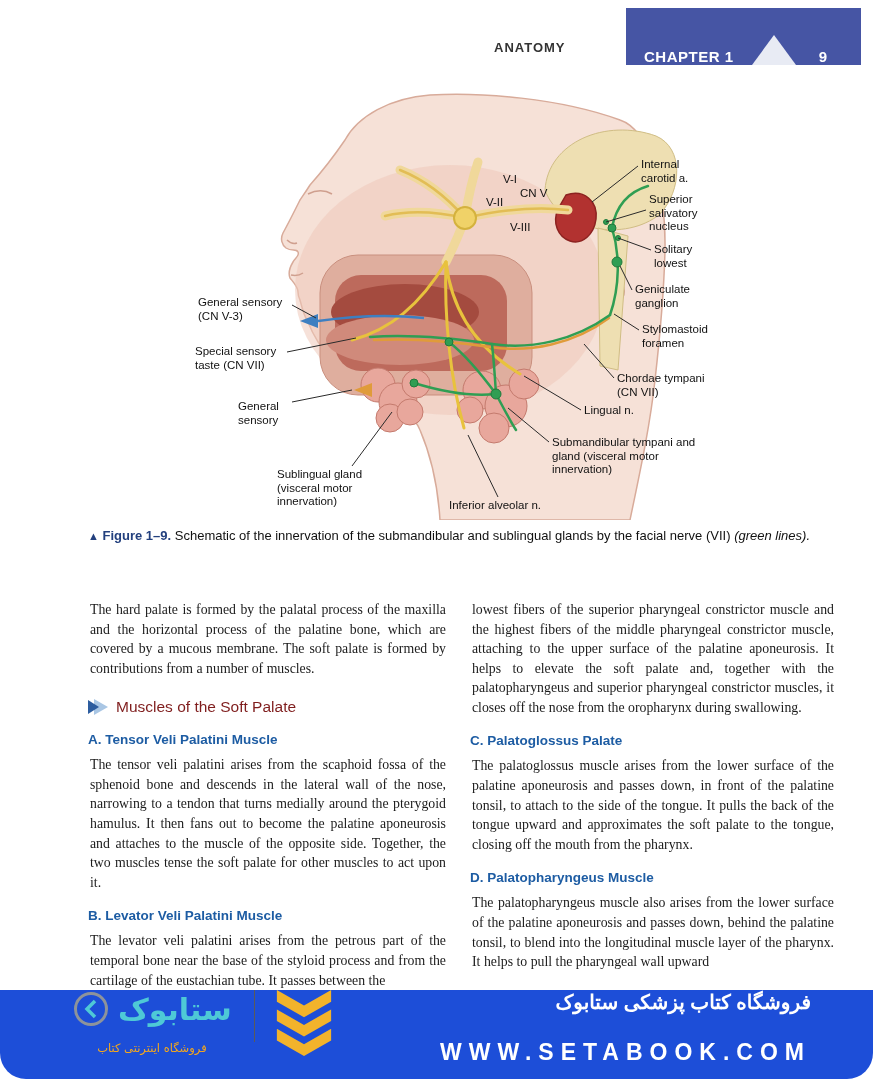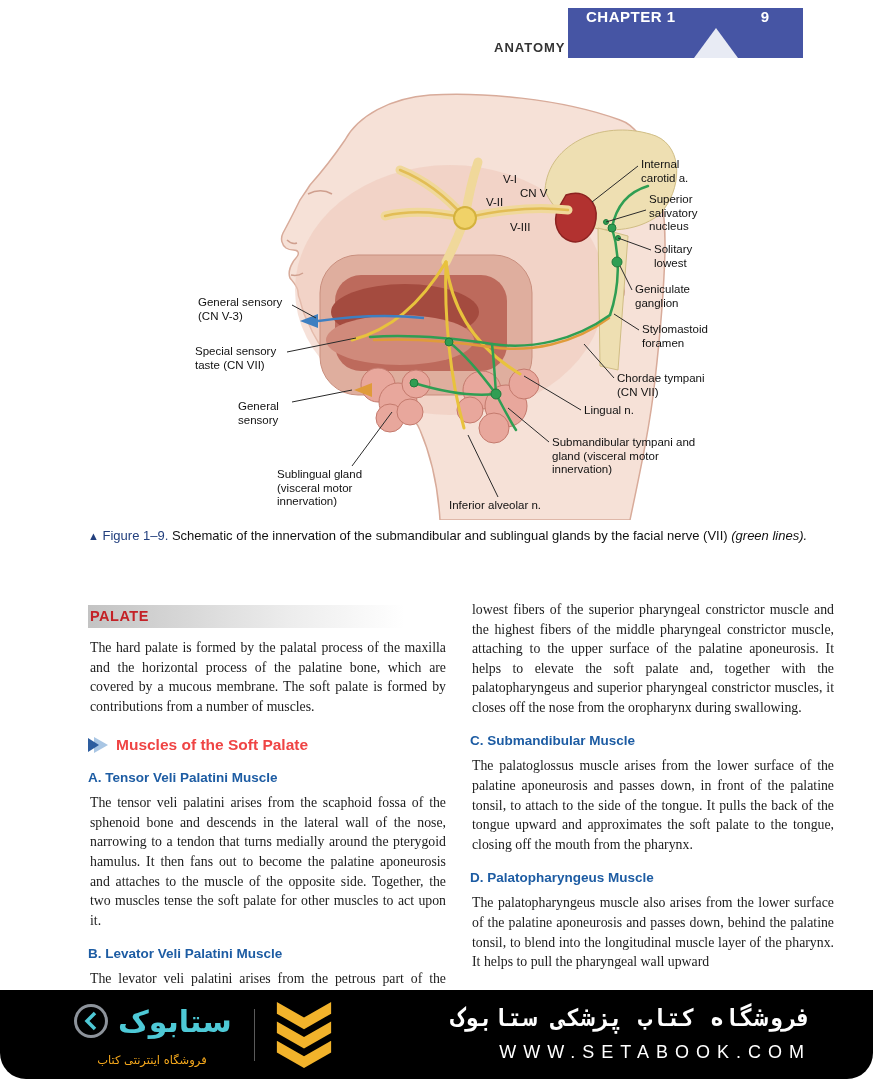--- a/index.html
+++ b/index.html
@@ -15,22 +15,22 @@
     border-radius: 26px;
   }
 
   
   .anatomy-label {
     position: absolute; top: 40px; left: 494px;
     font-family: "Liberation Sans", sans-serif;
     font-weight: bold; font-size: 13px; letter-spacing: 1px; color: #333;
   }
   .banner {
-    position: absolute; top: 8px; left: 568px; width: 235px; height: 50px;
-    background: #4655a4; display: flex; align-items: flex-start;
+    position: absolute; top: 8px; left: 626px; width: 235px; height: 57px;
+    background: #4655a4; display: flex; align-items: flex-end;
   }
   .banner .chapter {
     font-family: "Liberation Sans", sans-serif;
     font-weight: bold; font-size: 15px; color: #fff; letter-spacing: .5px;
     margin-left: 18px;
   }
   .banner .tri {
     position: absolute; left: 126px; bottom: 0;
     width: 0; height: 0;
     border-left: 22px solid transparent; border-right: 22px solid transparent;
@@ -51,21 +51,21 @@
     font-size: 11.5px; line-height: 1.18; color: #111;
   }
   .fig-label.center { }
 
   .caption {
     position: absolute; top: 527px; left: 88px; width: 740px;
     font-family: "Liberation Sans", sans-serif;
     font-size: 13px; line-height: 1.45; color: #111;
   }
   .cap-marker { color: #23407e; font-size: 11px; }
-  .cap-label { font-weight: normal; color: #23407e; }
+  .cap-label { font-weight: bold; color: #23407e; }
   .cap-note { font-style: italic; }
 
   
   .columns {
     position: absolute; top: 600px; left: 88px; width: 748px;
     display: grid; grid-template-columns: 360px 366px; column-gap: 22px;
   }
   .col p {
     margin: 0 2px 12px;
     font-size: 13.8px; line-height: 1.42; text-align: justify;
@@ -76,55 +76,55 @@
     padding: 2px 0 3px 2px;
   }
   .palate-bar span {
     font-family: "Liberation Sans", sans-serif;
     font-weight: bold; font-size: 14.5px; color: #c42127; letter-spacing: .5px;
   }
   .section-heading {
     display: flex; align-items: center; gap: 8px;
     margin: 20px 0 10px;
     font-family: "Liberation Sans", sans-serif;
-    font-weight: bold; font-size: 15.5px; color: #ef4444;
+    font-weight: normal; font-size: 15.5px; color: #7f1d1d;
   }
   .sub-heading {
     margin: 16px 0 8px;
     font-family: "Liberation Sans", sans-serif;
     font-weight: bold; font-size: 13.5px; color: #1d5ca3;
   }
 
   
   .footer {
     position: absolute; left: 0; bottom: 0; width: 873px; height: 89px;
-    background: #000000; z-index: 5;
-    display: flex; align-items: center; padding: 0 62px 0 72px;
+    background: #1d4ed8; z-index: 5;
+    display: flex; align-items: flex-start; padding: 0 62px 0 72px;
   }
   .f-left { display: flex; flex-direction: column; align-items: center; }
   .f-logo-row { display: flex; align-items: center; gap: 8px; }
   .f-brand {
     font-family: "DejaVu Sans", sans-serif; direction: rtl;
     font-weight: bold; font-size: 30px; color: #4ec9d6; line-height: 1.1;
   }
   .f-brand-sub {
     margin-top: 13px;
     font-family: "DejaVu Sans", sans-serif; direction: rtl;
     font-size: 11.5px; color: #f5a81c;
   }
   .f-divider { width: 1px; height: 52px; background: #5a5a5a; margin: 0 18px 0 22px; }
   .f-right { margin-left: auto; text-align: right; }
   .f-title {
-    font-family: Liberation Mono, monospace; direction: rtl;
-    font-weight: bold; font-size: 24px; color: #ffffff; line-height: 1.2;
+    font-family: Liberation Sans, sans-serif; direction: rtl;
+    font-weight: bold; font-size: 20px; color: #ffffff; line-height: 1.2;
   }
   .f-site {
-    margin-top: 7px;
-    font-family: "Liberation Sans", sans-serif;
-    font-weight: normal; font-size: 18px; color: #ffffff; letter-spacing: 7px;
+    margin-top: 25px;
+    font-family: "Liberation Sans", sans-serif;
+    font-weight: bold; font-size: 23px; color: #ffffff; letter-spacing: 7px;
   }
 </style>
 </head>
 <body>
 
 <div class="page">
 
   <div class="anatomy-label">ANATOMY</div>
   <div class="banner">
     <span class="chapter">CHAPTER 1</span>
@@ -259,39 +259,36 @@
 
   <div class="caption">
     <span class="cap-marker">▲</span>
     <span class="cap-label">Figure 1–9.</span>
     <span class="cap-text">Schematic of the innervation of the submandibular and sublingual glands by the facial nerve (VII)</span>
     <span class="cap-note">(green lines).</span>
   </div>
 
   <div class="columns">
     <div class="col">
-      <div class="palate-bar">
-        <span>PALATE</span>
-      </div>
       <p>The hard palate is formed by the palatal process of the maxilla and the horizontal process of the palatine bone, which are covered by a mucous membrane. The soft palate is formed by contributions from a number of muscles.</p>
       <h2 class="section-heading">
         <svg width="20" height="16" viewBox="0 0 20 16">
           <polygon points="6,0 20,8 6,16" fill="#a9c6e4"></polygon>
           <polygon points="0,1 11,8 0,15" fill="#2d5d9f"></polygon>
         </svg>
         <span>Muscles of the Soft Palate</span>
       </h2>
       <div class="sub-heading">A. Tensor Veli Palatini Muscle</div>
       <p>The tensor veli palatini arises from the scaphoid fossa of the sphenoid bone and descends in the lateral wall of the nose, narrowing to a tendon that turns medially around the pterygoid hamulus. It then fans out to become the palatine aponeurosis and attaches to the muscle of the opposite side. Together, the two muscles tense the soft palate for other muscles to act upon it.</p>
       <div class="sub-heading">B. Levator Veli Palatini Muscle</div>
       <p>The levator veli palatini arises from the petrous part of the temporal bone near the base of the styloid process and from the cartilage of the eustachian tube. It passes between the</p>
     </div>
     <div class="col">
       <p>lowest fibers of the superior pharyngeal constrictor muscle and the highest fibers of the middle pharyngeal constrictor muscle, attaching to the upper surface of the palatine aponeurosis. It helps to elevate the soft palate and, together with the palatopharyngeus and superior pharyngeal constrictor muscles, it closes off the nose from the oropharynx during swallowing.</p>
-      <div class="sub-heading">C. Submandibular Muscle</div>
+      <div class="sub-heading">C. Palatoglossus Palate</div>
       <p>The palatoglossus muscle arises from the lower surface of the palatine aponeurosis and passes down, in front of the palatine tonsil, to attach to the side of the tongue. It pulls the back of the tongue upward and approximates the soft palate to the tongue, closing off the mouth from the pharynx.</p>
       <div class="sub-heading">D. Palatopharyngeus Muscle</div>
       <p>The palatopharyngeus muscle also arises from the lower surface of the palatine aponeurosis and passes down, behind the palatine tonsil, to blend into the longitudinal muscle layer of the pharynx. It helps to pull the pharyngeal wall upward</p>
     </div>
   </div>
 
   <div class="footer">
     <div class="f-left">
       <div class="f-logo-row">
         <svg width="38" height="38" viewBox="0 0 38 38">

